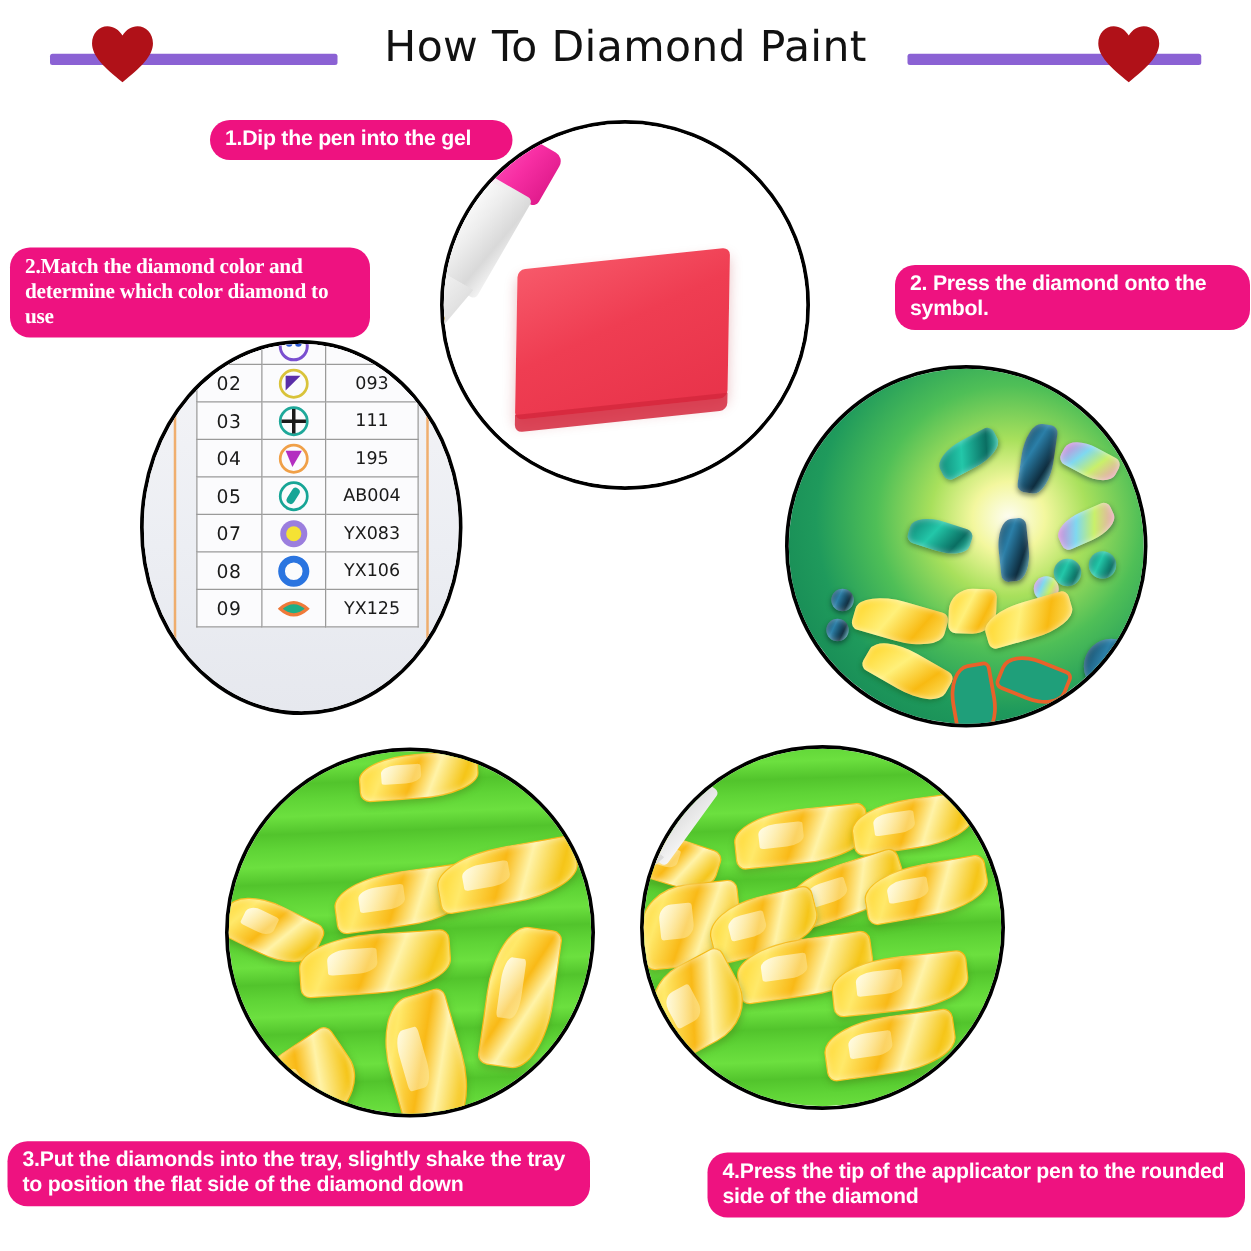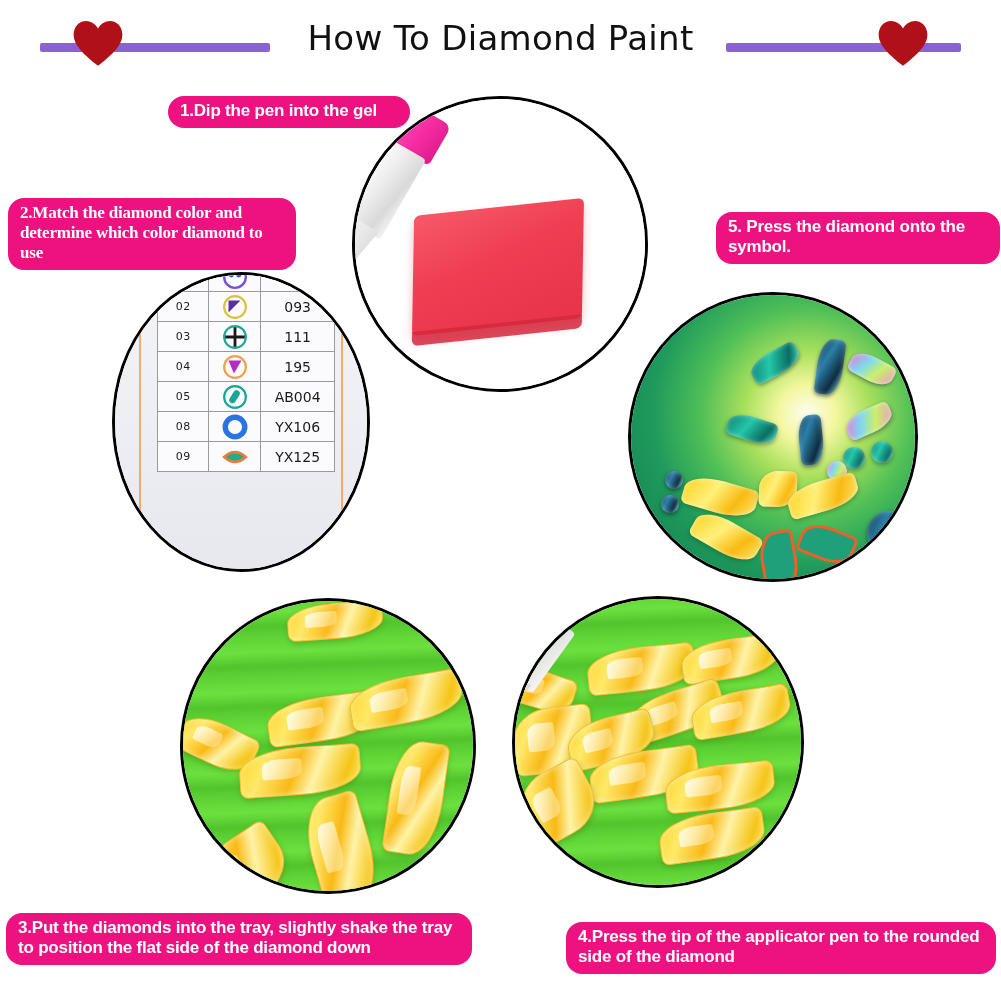--- a/index.html
+++ b/index.html
@@ -120,21 +120,21 @@
   .guide-line.r{right:24px;}
   .sym-table{
     position:absolute;left:42px;top:-14px;width:178px;
     border-collapse:collapse;
     background:#fbfbfd;
     font-family:"DejaVu Sans", sans-serif;
   }
   .sym-table td{
     border:1px solid #9a9a9a;
     height:29px;
-    font-size:11px;
+    font-size:15px;
     color:#1a1a1a;
     text-align:center;
     padding:0;
   }
   .sym-table td.c-code{width:52px;letter-spacing:.5px;}
   .sym-table td.c-sym{width:52px;}
   .sym-table td.c-name{width:74px;font-size:14px;}
   .symbol{display:inline-block;width:26px;height:26px;vertical-align:middle;}
   .symbol svg{display:block;width:100%;height:100%;}
 
@@ -312,20 +312,32 @@
                 <svg viewBox="0 0 24 24">
                     <circle cx="12" cy="12" r="10" fill="none" stroke="#17a596" stroke-width="2"></circle>
                     <rect x="8.5" y="5.5" width="6" height="13" rx="3" fill="#17a596" transform="rotate(32 12 12)"></rect>
                   </svg>
               </span>
             </td>
             <td class="c-name">AB004</td>
           </tr>
 
 
+          <tr>
+            <td class="c-code">07</td>
+            <td class="c-sym">
+              <span class="symbol">
+                <svg viewBox="0 0 24 24">
+                    <circle cx="12" cy="12" r="10" fill="#9b7ede"></circle>
+                    <circle cx="12" cy="12" r="5.6" fill="#f5e234"></circle>
+                  </svg>
+              </span>
+            </td>
+            <td class="c-name">YX083</td>
+          </tr>
 
           <tr>
             <td class="c-code">08</td>
             <td class="c-sym">
               <span class="symbol">
                 <svg viewBox="0 0 24 24">
                     <circle cx="12" cy="12" r="9" fill="none" stroke="#2a74e0" stroke-width="5"></circle>
                   </svg>
               </span>
             </td>
@@ -341,21 +353,21 @@
                   </svg>
               </span>
             </td>
             <td class="c-name">YX125</td>
           </tr>
         </tbody>
       </table>
     </div>
   </div>
 
-  <div class="callout" id="callout-5">5.  Press the diamond onto the symbol.</div>
+  <div class="callout" id="callout-5">2.  Press the diamond onto the symbol.</div>
 
   <div class="photo" id="photo-5">
     <div class="photo-inner">
       <div class="mandala"></div>
 
       <div class="m-gem m-teal" style="left:118px;top:56px;width:52px;height:24px;transform:rotate(-28deg);"></div>
       <div class="m-gem m-dark" style="left:186px;top:44px;width:26px;height:56px;transform:rotate(8deg);"></div>
       <div class="m-gem m-ab" style="left:218px;top:62px;width:46px;height:24px;transform:rotate(28deg);"></div>
       <div class="m-gem m-dark" style="left:168px;top:120px;width:24px;height:50px;transform:rotate(-6deg);"></div>
       <div class="m-gem m-ab" style="left:214px;top:114px;width:48px;height:24px;transform:rotate(-24deg);"></div>

